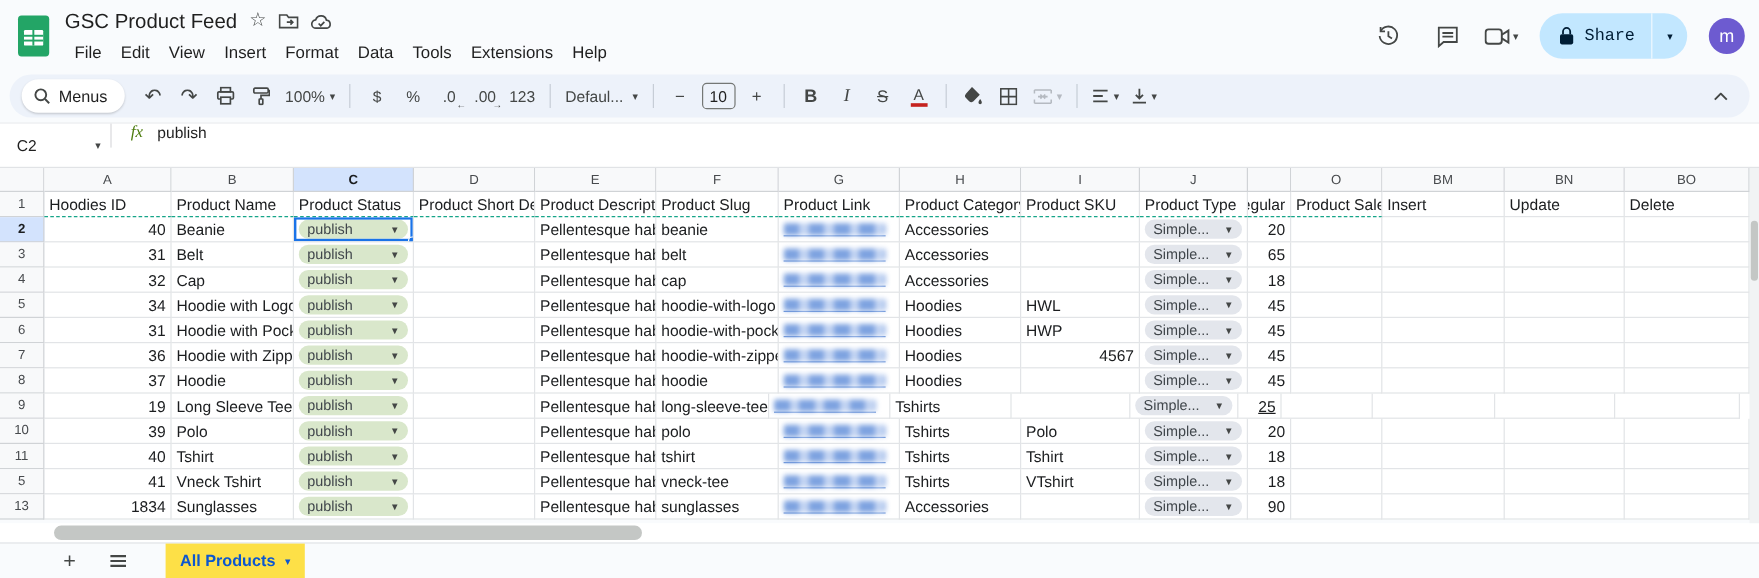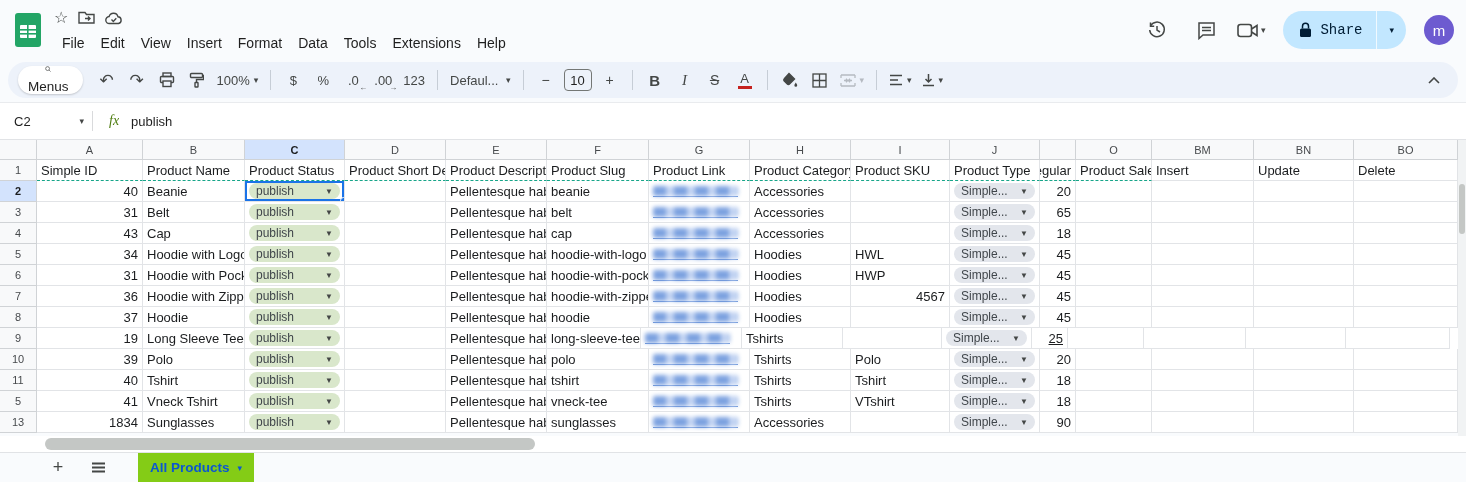--- a/index.html
+++ b/index.html
@@ -27,21 +27,21 @@
   .caret { font-size:9px; color:#444746; }
   .share { height:38px; background:#c2e7ff; border-radius:19px; display:flex; align-items:center; overflow:hidden; margin-left:8px; }
   .share-main { display:flex; align-items:center; gap:8px; padding:0 14px 0 16px; height:100%;font-family:Liberation Mono, monospace; }
   .share-label { font-size:14px; font-weight:500; color:#001d35; }
   .share-sep { width:1px; height:38px; background:#ffffff; opacity:.75; }
   .share-caret { padding:0 12px; height:100%; display:flex; align-items:center; color:#001d35; }
   .avatar { width:30px; height:30px; border-radius:50%; background:#6d5bd0; color:#fff; font-size:15px; font-weight:500; display:flex; align-items:center; justify-content:center; margin-left:8px; }
 
   
   .toolbar { height:36px; margin:2px 8px 4px 8px; background:#edf2fa; border-radius:18px; display:flex; align-items:center; padding:0 10px; gap:2px; }
-  .menus-pill { height:28px; background:#fff; border-radius:14px; box-shadow:0 1px 2px rgba(0,0,0,.18); display:flex; align-items:center; gap:7px; padding:0 14px 0 10px; margin-right:8px;flex-direction:column; }
+  .menus-pill { height:28px; background:#fff; border-radius:14px; box-shadow:0 1px 2px rgba(0,0,0,.18); display:flex; align-items:center; gap:7px; padding:0 14px 0 10px; margin-right:8px; }
   .menus-pill span { font-size:13.5px; color:#1f1f1f; }
   .tbtn { min-width:28px; height:28px; border-radius:6px; display:flex; align-items:center; justify-content:center; color:#444746; font-size:14px; padding:0 4px; position:relative; }
   .tbtn.wide { gap:4px; }
   .tsep { width:1px; height:20px; background:#c6cdd6; margin:0 6px; }
   .uglyph { font-size:17px; line-height:1; }
   .zoom-label, .font-label { font-size:13px; color:#444746; }
   .font-label { width:52px; text-align:left; }
   .numfmt { font-size:13px; font-weight:500; }
   .decbtn { font-size:13px; font-weight:500; position:relative; }
   .decbtn .darr { position:absolute; font-size:8px; bottom:2px; right:0; }
@@ -50,21 +50,21 @@
   .ital-i { font-style:italic; font-family:"Liberation Serif", serif; font-size:15px; }
   .strike-s { text-decoration:line-through; font-size:14px; }
   .acolor { display:flex; flex-direction:column; align-items:center; line-height:1; }
   .acolor .a { font-size:13px; font-weight:500; }
   .acolor .bar { width:14px; height:3px; background:#c5221f; margin-top:1px; }
   .disabled { color:#b5bac1; }
   .collapse { margin-left:auto; }
   svg.ic { display:block; }
 
   
-  .formulabar { height:38px; background:#fff; border-top:1px solid #e9ebee; border-bottom:1px solid #e1e3e6; display:flex; align-items:center; }
+  .formulabar { height:38px; background:#fff; border-top:1px solid #e9ebee; border-bottom:1px solid #e1e3e6; display:flex; }
   .namebox { width:92px; display:flex; align-items:center; justify-content:space-between; padding:0 8px 0 14px; font-size:13px; color:#1f1f1f; }
   .fsep { width:1px; height:20px; background:#d9dadc; }
   .fx { font-style:italic; font-family:"Liberation Serif", serif; color:#4d7c0f; font-size:14px; padding:0 12px 0 16px; }
   .fvalue { font-size:13px; color:#1f1f1f; }
 
   
   .gridwrap { position:absolute; top:140px; left:0; width:1458px; background:#fff; }
   .g-row { display:flex; height:21px; }
   .letters-row { height:20px; }
   .corner, .letter-cell, .rowhdr {
@@ -90,39 +90,40 @@
   .hscroll { position:absolute; top:436px; left:0; width:1466px; height:16px; background:#fff; }
   .hthumb { position:absolute; left:45px; top:2px; width:490px; height:12px; border-radius:6px; background:#c4c7c5; }
   .vscroll { position:absolute; top:140px; right:0; width:8px; height:296px; background:#f1f3f4; }
   .vthumb { position:absolute; top:44px; left:1px; width:6px; height:50px; border-radius:3px; background:#c4c7c5; }
 
   
   .tabbar { position:absolute; top:452px; left:0; width:1466px; height:30px; background:#f9fbfd; border-top:1px solid #e1e3e6; display:flex; align-items:center; }
   .tb-btn { width:28px; height:28px; display:flex; align-items:center; justify-content:center; color:#444746; font-size:18px; }
   .tb-add { margin-left:44px; }
   .tb-menu { margin-left:12px; font-size:15px; }
-  .sheettab { margin-left:26px; height:30px; padding:0 12px; background:#84cc16; display:flex; align-items:center; gap:8px; }
+  .sheettab { margin-left:26px; height:30px; padding:0 12px; background:#fde047; display:flex; align-items:center; gap:8px; }
   .sheettab .tname { font-size:13.5px; font-weight:700; color:#0b57d0; }
   .sheettab .caret { color:#0b57d0; }
 </style>
 </head>
 <body>
 
 <div class="app">
 
   <header class="titlebar">
     <svg class="logo" viewBox="0 0 28 36">
       <rect x="1" y="1" width="26" height="34" rx="3" fill="#23a566"></rect>
       <rect x="6" y="13" width="16" height="13" fill="#fff" rx="1"></rect>
       <rect x="6" y="17" width="16" height="1.6" fill="#23a566"></rect>
       <rect x="6" y="21" width="16" height="1.6" fill="#23a566"></rect>
       <rect x="13" y="13" width="1.6" height="13" fill="#23a566"></rect>
     </svg>
     <div class="tleft">
       <div class="trow1">
+        <span class="doc-title">GSC Product Feed</span>
         <span class="t-ico">☆</span>
         <span class="t-ico">
           <svg class="ic" width="17" height="14" viewBox="0 0 17 14" fill="none" stroke="#444746" stroke-width="1.4">
             <path d="M1 3.5 V12 H16 V3.5 H8.5 L7 1.5 H1 Z"></path>
               <path d="M7 7.5 h5 M10 5.5 l2 2 -2 2"></path>
           </svg>
         </span>
         <span class="t-ico">
           <svg class="ic" width="18" height="13" viewBox="0 0 18 13" fill="none" stroke="#444746" stroke-width="1.4">
             <path d="M4.5 11.5 a3.5 3.5 0 0 1 -.4 -7 A4.6 4.6 0 0 1 13 4.8 a3.4 3.4 0 0 1 .5 6.7 Z"></path>
@@ -308,21 +309,21 @@
         <div class="letter-cell" style="width: 99px;">I</div>
         <div class="letter-cell" style="width: 90px;">J</div>
         <div class="letter-cell" style="width: 36px;"></div>
         <div class="letter-cell" style="width: 76px;">O</div>
         <div class="letter-cell" style="width: 102px;">BM</div>
         <div class="letter-cell" style="width: 100px;">BN</div>
         <div class="letter-cell" style="width: 104px;">BO</div>
       </div>
       <div class="g-row">
         <div class="rowhdr">1</div>
-        <div class="cell dash" style="width: 106px;">Simple ID</div>
+        <div class="cell dash" style="width: 106px;">Hoodies ID</div>
         <div class="cell dash" style="width: 102px;">Product Name</div>
         <div class="cell dash" style="width: 100px;">Product Status</div>
         <div class="cell dash" style="width: 101px;">Product Short Des</div>
         <div class="cell dash" style="width: 101px;">Product Descripti</div>
         <div class="cell dash" style="width: 102px;">Product Slug</div>
         <div class="cell dash" style="width: 101px;">Product Link</div>
         <div class="cell dash" style="width: 101px;">Product Category</div>
         <div class="cell dash" style="width: 99px;">Product SKU</div>
         <div class="cell dash" style="width: 90px;">Product Type</div>
         <div class="cell dash right" style="width: 36px;">egular</div>
@@ -391,21 +392,21 @@
           </div>
         </div>
         <div class="cell right" style="width: 36px;">65</div>
         <div class="cell" style="width: 76px;"></div>
         <div class="cell" style="width: 102px;"></div>
         <div class="cell" style="width: 100px;"></div>
         <div class="cell" style="width: 104px;"></div>
       </div>
       <div class="g-row">
         <div class="rowhdr">4</div>
-        <div class="cell right" style="width: 106px;">43</div>
+        <div class="cell right" style="width: 106px;">32</div>
         <div class="cell" style="width: 102px;">Cap</div>
         <div class="cell" style="width: 100px;">
           <div class="chip green">
             <span>publish</span>
             <div class="c-caret">▼</div>
           </div>
         </div>
         <div class="cell" style="width: 101px;"></div>
         <div class="cell" style="width: 101px;">Pellentesque hab</div>
         <div class="cell" style="width: 102px;">cap</div>

